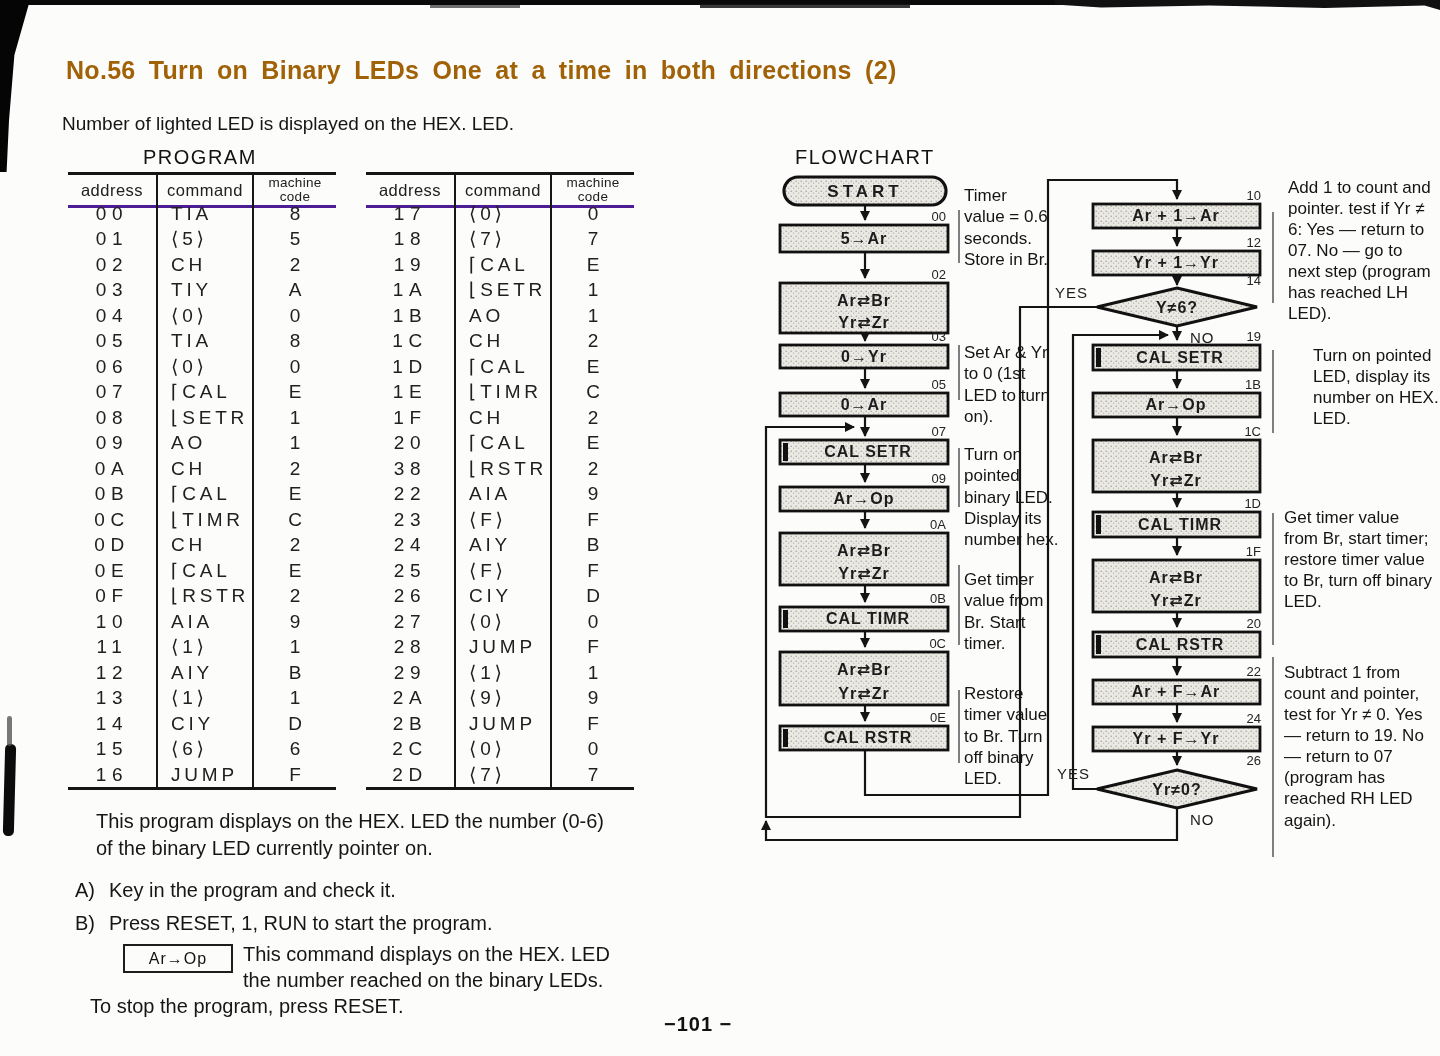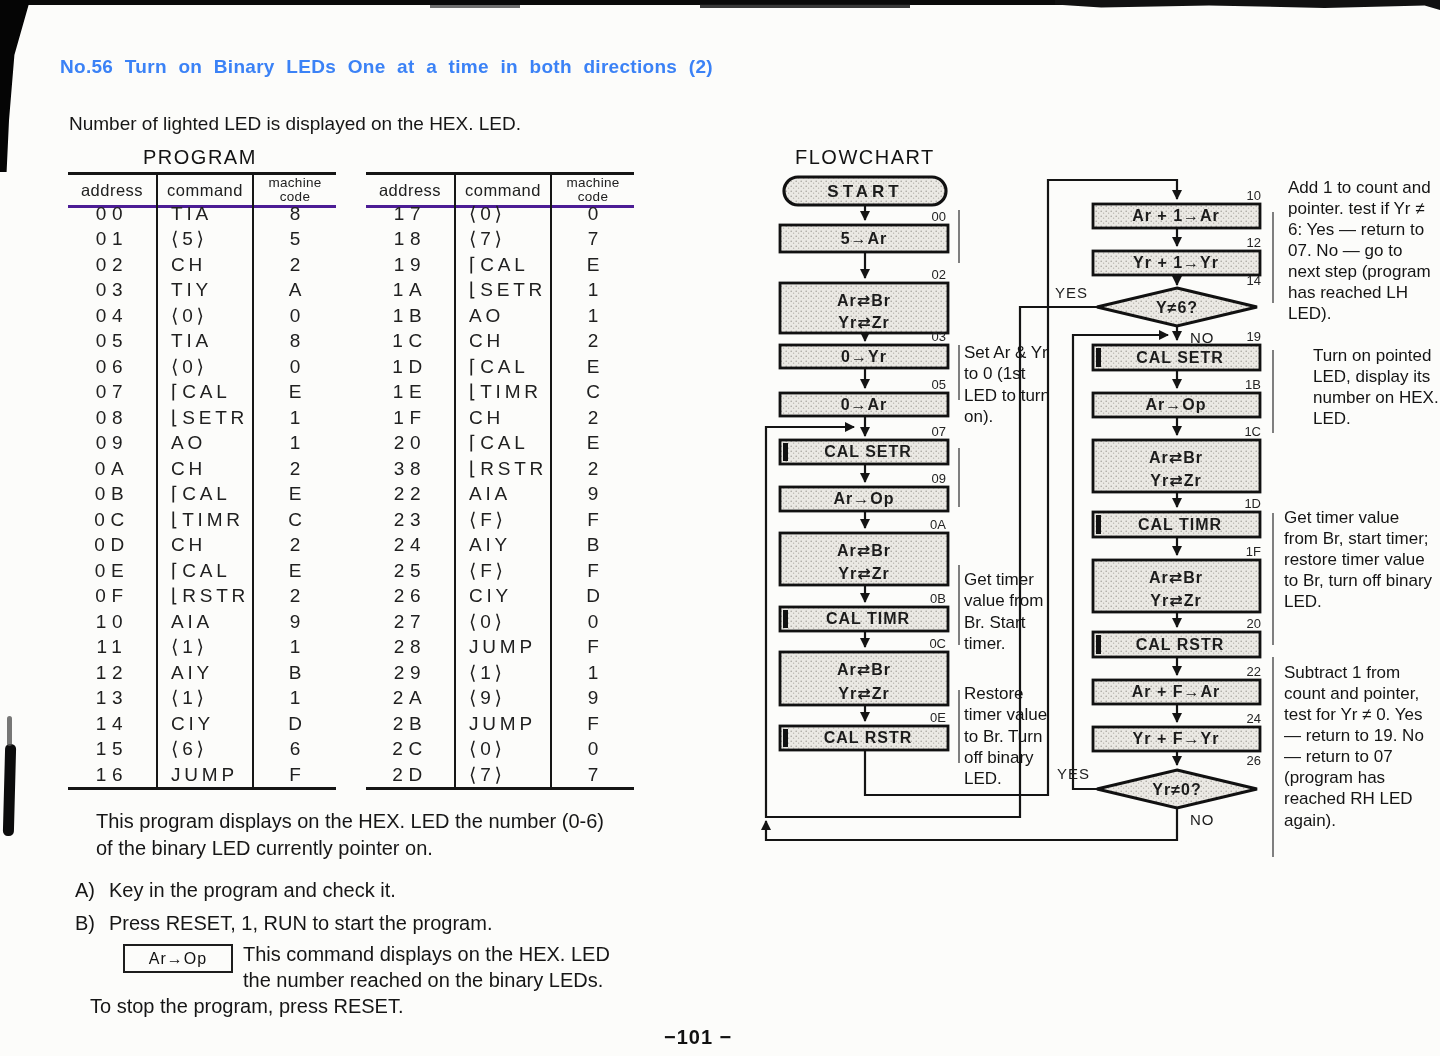--- a/index.html
+++ b/index.html
@@ -13,22 +13,22 @@
   .scan-top{left:0;top:0;width:1440px;height:5px;background:#0a0a0a;}
   .scan-top2{left:1055px;top:0;width:385px;height:10px;background:#111;clip-path:polygon(0 0,100% 0,100% 100%,96% 55%,70% 80%,40% 55%,12% 75%,0 45%);}
   .scan-top3{left:700px;top:4px;width:210px;height:4px;background:#161616;opacity:.85;}
   .scan-top4{left:430px;top:5px;width:90px;height:3px;background:#333;opacity:.7;}
   .scan-wedge{left:0;top:0;width:30px;height:172px;background:#050505;
     clip-path:polygon(0 0,100% 0,48% 32%,30% 70%,22% 100%,0 100%);}
   .scan-smudge{left:4px;top:744px;width:11px;height:92px;background:#0c0c0c;border-radius:5px;transform:rotate(1.5deg);}
   .scan-smudge2{left:7px;top:716px;width:5px;height:30px;background:#555;border-radius:3px;opacity:.8;}
 
   
-  .title{left:60px;top:56px;font-size:19px;font-weight:bold;letter-spacing:.3px;word-spacing:6px;color:#3b82f6;}
-  .subtitle{left:69px;top:113px;font-size:19px;color:#161616;}
+  .title{left:66px;top:56px;font-size:25px;font-weight:bold;letter-spacing:.3px;word-spacing:6px;color:#a16207;}
+  .subtitle{left:62px;top:113px;font-size:19px;color:#161616;}
   .sec-heading{font-size:20px;letter-spacing:1.5px;color:#131313;}
   .ph{left:143px;top:146px;}
   .fh{left:795px;top:146px;}
 
   
   .ptable{
     position:absolute;top:172px;display:grid;
     grid-template-columns:90px 96px 82px;grid-auto-rows:25.5px;
     border-top:3px solid #151515;border-bottom:3px solid #151515;
     font-size:19px;color:#202020;
@@ -62,21 +62,21 @@
   .fp1{left:96px;top:810px;}
   .fp2{left:96px;top:837px;}
   .fa{left:75px;top:879px;}
   .fb{left:75px;top:912px;}
   .flabel{display:inline-block;width:34px;}
   .cmdbox{left:123px;top:944px;width:106px;height:25px;border:2px solid #1d1d1d;
     display:flex;align-items:center;justify-content:center;font-size:16px;letter-spacing:1px;color:#111;}
   .fbn1{left:243px;top:943px;}
   .fbn2{left:243px;top:969px;}
   .fstop{left:90px;top:995px;}
-  .pageno{left:664px;top:1013px;font-size:20px;font-weight:bold;letter-spacing:1px;color:#111;margin-top:13px;}
+  .pageno{left:664px;top:1013px;font-size:20px;font-weight:bold;letter-spacing:1px;color:#111;}
 
   svg text{font-family:"Liberation Sans","DejaVu Sans",sans-serif;}
   .boxlbl{font-size:16px;font-weight:bold;fill:#1c1c1c;letter-spacing:1px;}
   .hexlbl{font-size:13px;fill:#242424;}
   .yn{font-size:15px;fill:#1c1c1c;letter-spacing:1px;}
 </style>
 </head>
 <body>
 
 <div class="abs scan-top"></div>
@@ -474,21 +474,23 @@
   <g>
     <polygon points="437,625 517,644 437,663 357,644" fill="url(#stip)" stroke="#111" stroke-width="3"></polygon>
     <text x="437" y="650" text-anchor="middle" class="boxlbl">Yr≠0?</text>
     <text x="521" y="620" text-anchor="end" class="hexlbl">26</text>
     <text x="350" y="634" text-anchor="end" class="yn">YES</text>
     <text x="450" y="680" class="yn">NO</text>
   </g>
 </svg>
 
   
+  <div class="midnote mn1">Timer value = 0.6 seconds. Store in Br.</div>
   <div class="midnote mn2">Set Ar &amp; Yr to 0 (1st LED to turn on).</div>
+  <div class="midnote mn3">Turn on pointed binary LED. Display its number hex.</div>
   <div class="midnote mn4">Get timer value from Br. Start timer.</div>
   <div class="midnote mn5">Restore timer value to Br. Turn off binary LED.</div>
 </div>
 
 <div class="rightnote rnA abs">Add 1 to count and pointer. test if Yr ≠ 6: Yes — return to 07. No — go to next step (program has reached LH LED).</div>
 <div class="rightnote rnB abs">Turn on pointed LED, display its number on HEX. LED.</div>
 <div class="rightnote rnC abs">Get timer value from Br, start timer; restore timer value to Br, turn off binary LED.</div>
 <div class="rightnote rnD abs">Subtract 1 from count and pointer, test for Yr ≠ 0. Yes — return to 19. No — return to 07 (program has reached RH LED again).</div>
 
 <div class="abs ftext fp1">This program displays on the HEX. LED the number (0-6)</div>

